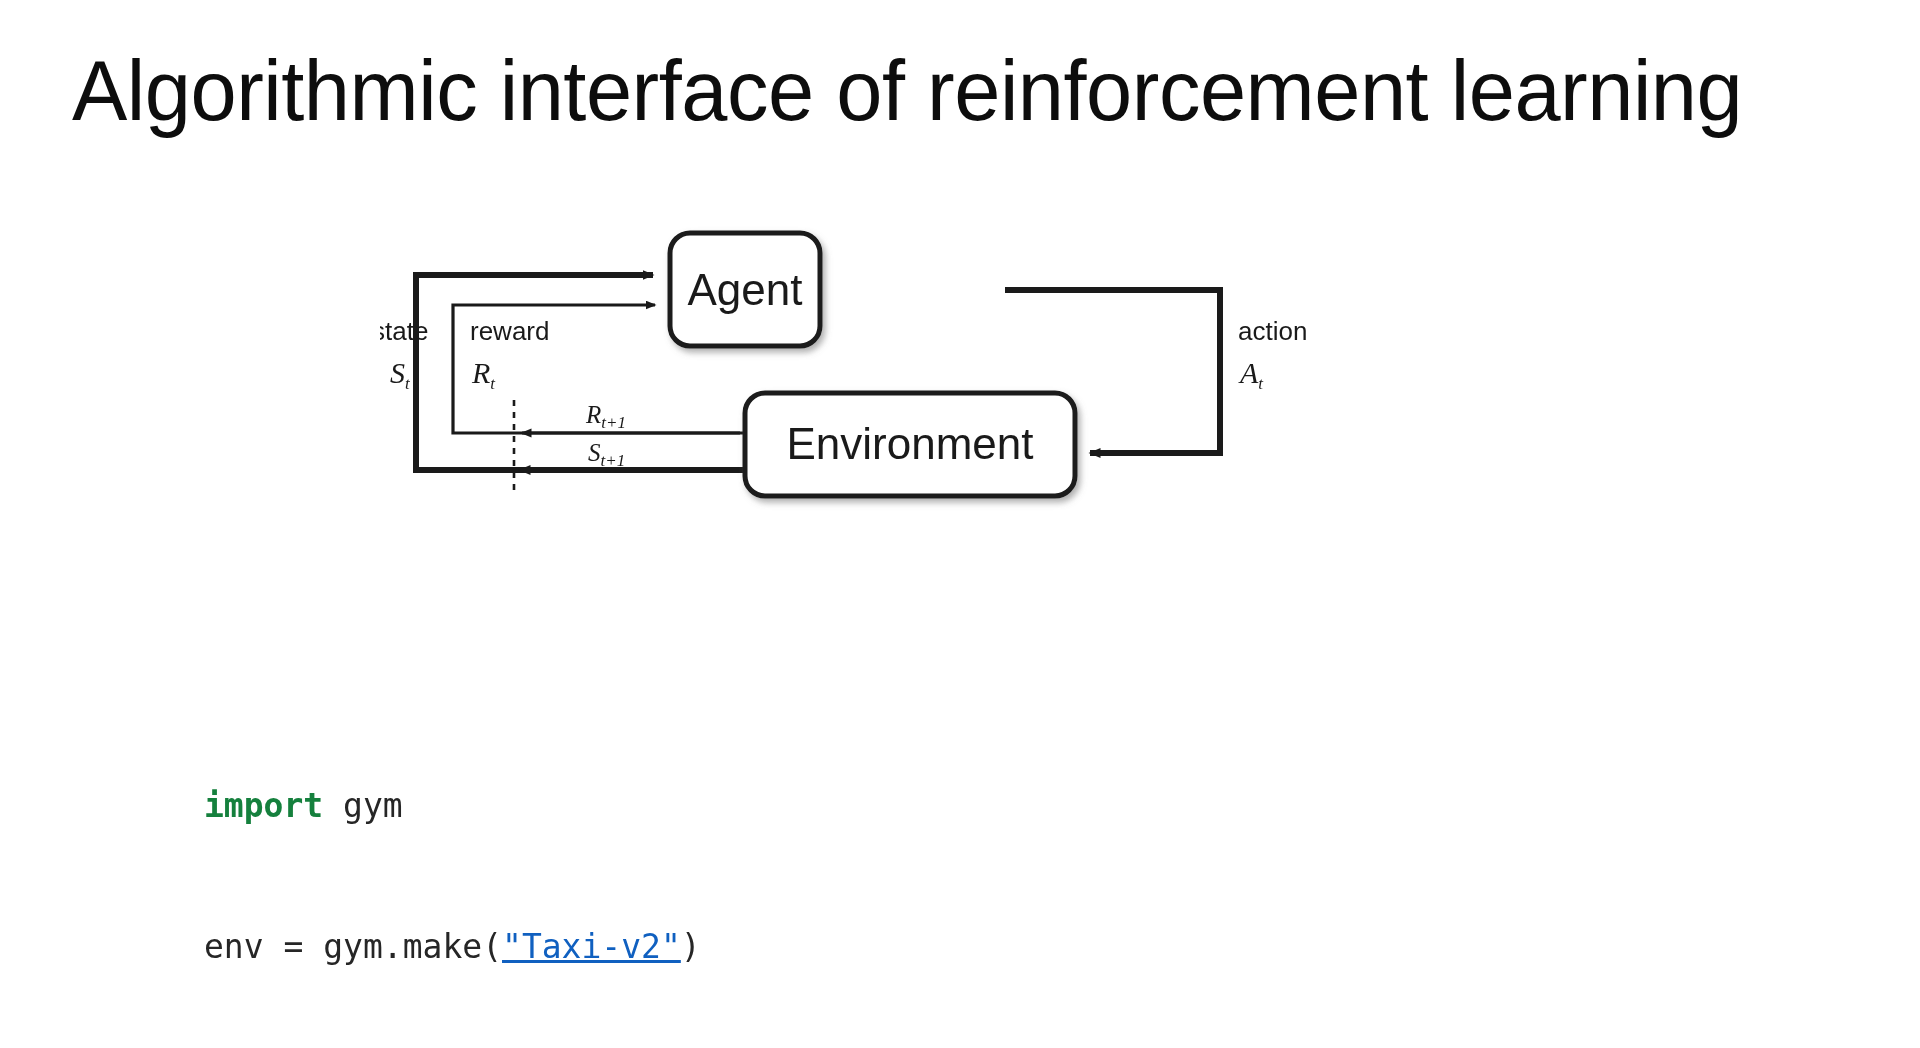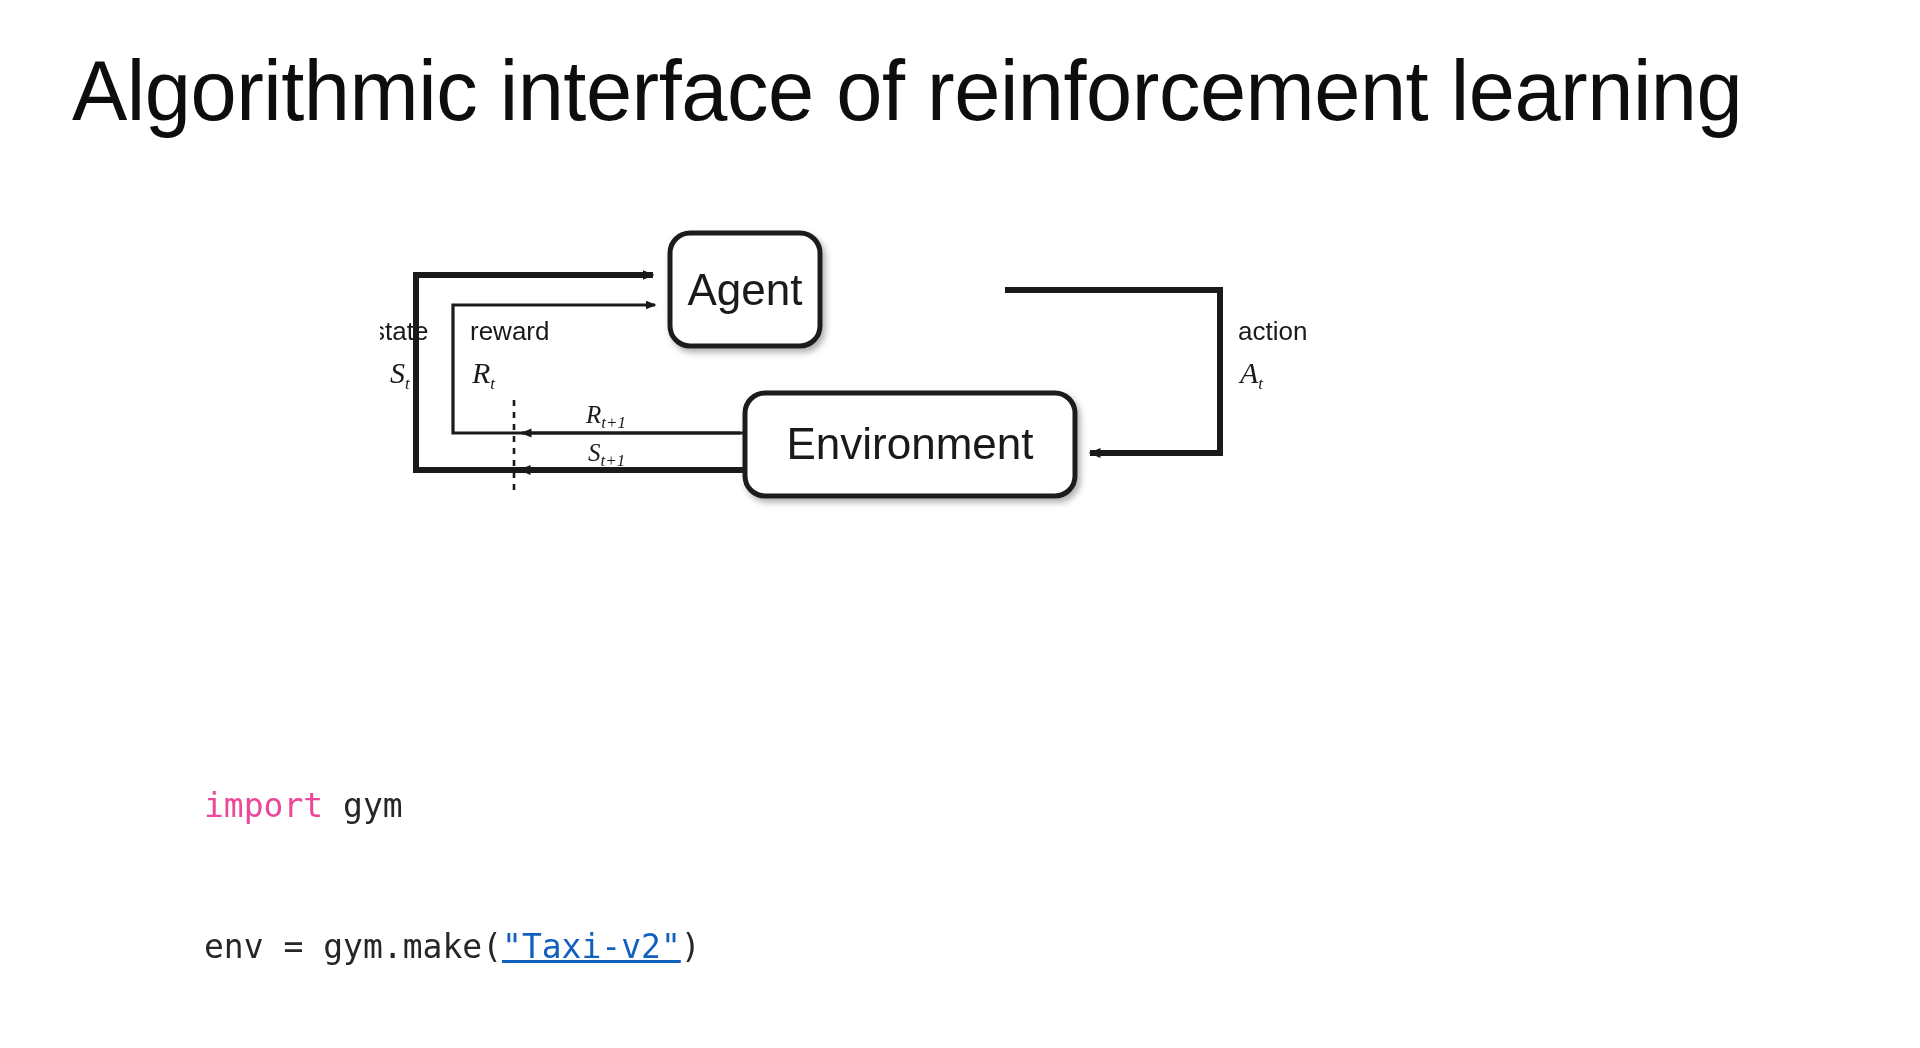--- a/index.html
+++ b/index.html
@@ -78,21 +78,21 @@
     position: absolute;
     left: 204px;
     top: 688px;
     font-family: "DejaVu Sans Mono", "Liberation Mono", monospace;
     font-size: 33px;
     line-height: 47px;
     color: #262626;
     white-space: pre;
   }
   .code-line { white-space: pre; }
-  .kw   { font-weight: normal; color: #ec4899; text-align: center; }
+  .kw   { font-weight: bold; color: #15803d; text-align: center; }
   .link { color: #1060c0; text-decoration: underline; }
 </style>
 </head>
 <body>
 
 <div id="slide">
 
   <div id="slide-title">Algorithmic interface of reinforcement learning</div>
 
   <div id="diagram">

